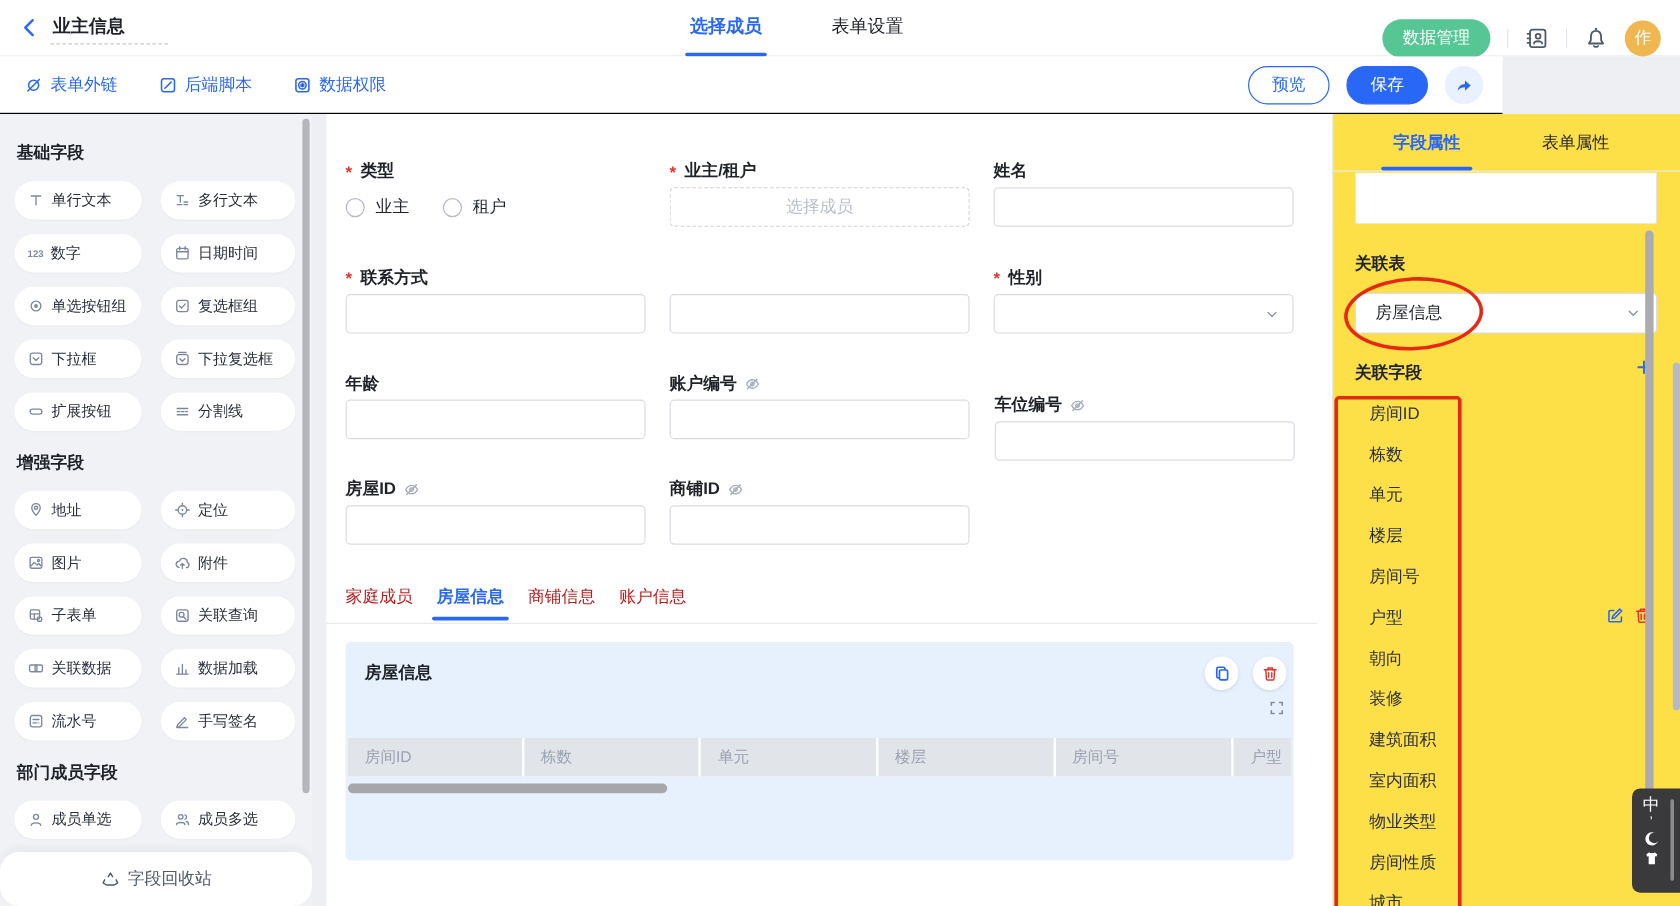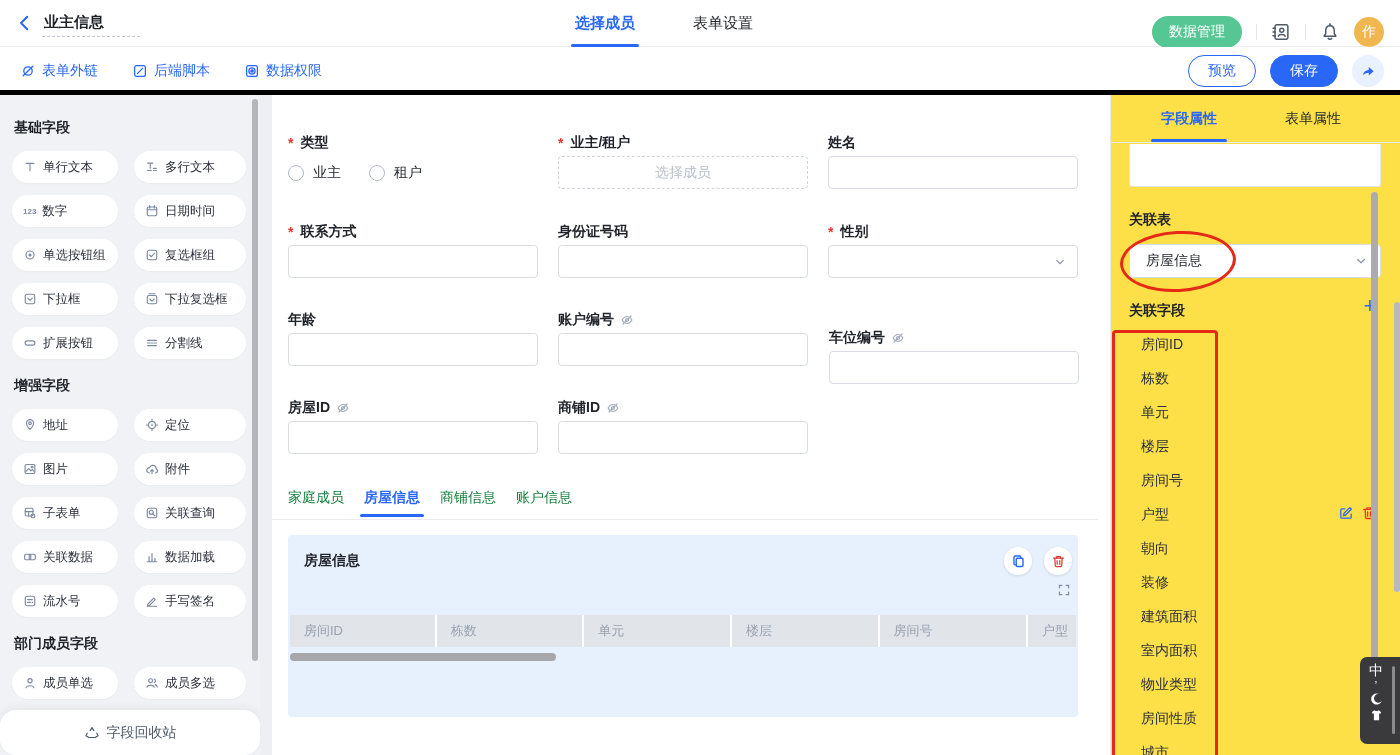--- a/index.html
+++ b/index.html
@@ -19,21 +19,21 @@
   .ctab.active { color:#2968f6; font-weight:600; }
   .ctab.active::after { content:""; position:absolute; left:-4px; right:-4px; bottom:0; height:3px; background:#2968f6; border-radius:2px; }
   #topbar-right { position:absolute; right:16px; top:0; height:63px; display:flex; align-items:center; gap:14px; }
   #data-manage-btn { background:#56c794; color:#fff; border:none; font-size:14px; padding:7px 17px; border-radius:17px; cursor:pointer; font-family:inherit; }
   .vdiv { width:1px; height:16px; background:#e3e5ea; }
   .top-ico { color:#4e5969; cursor:pointer; }
   .top-ico svg { width:20px; height:20px; }
   #avatar { width:30px; height:30px; border-radius:50%; background:#f0b64f; color:#fff; font-size:14px; display:flex; align-items:center; justify-content:center; cursor:pointer; }
 
   
-  #toolbar { position:absolute; left:0; top:47px; width:1400px; height:48px; background:#fff; border-bottom:5px solid #000000; z-index:5; }
+  #toolbar { position:absolute; left:0; top:47px; width:1252px; height:48px; background:#fff; border-bottom:1px solid #000000; z-index:5; }
   #toolbar-links { position:absolute; left:20px; top:0; height:48px; display:flex; gap:34px; align-items:center; }
   .tlink { color:#2968f6; font-size:14px; display:flex; align-items:center; gap:6px; cursor:pointer; }
   #toolbar-right { position:absolute; right:16px; top:0; height:48px; display:flex; align-items:center; gap:14px; }
   #preview-btn { background:#fff; border:1px solid #2968f6; color:#2968f6; font-size:14px; padding:6px 19px; border-radius:17px; cursor:pointer; font-family:inherit; }
   #save-btn { background:#2968f6; border:1px solid #2968f6; color:#fff; font-size:14px; padding:6px 19px; border-radius:17px; cursor:pointer; font-family:inherit; }
   #share-btn { width:32px; height:32px; border-radius:50%; background:#e9f0fe; border:none; color:#2968f6; display:flex; align-items:center; justify-content:center; cursor:pointer; }
   #share-btn svg { width:16px; height:16px; }
 
   
   #sidebar { position:absolute; left:0; top:95px; width:260px; height:660px; background:#f0f2f5; overflow:hidden; }
@@ -56,21 +56,21 @@
   .f-label .eye svg { width:14px; height:14px; }
   .f-input { position:absolute; left:0; top:23px; width:250px; height:33px; background:#fff; border:1px solid #d9dce3; border-radius:4px; }
   .f-input.dashed { border-style:dashed; border-color:#cfd3db; display:flex; align-items:center; justify-content:center; color:#b9bfc9; font-size:14px; }
   .f-input.select { display:flex; align-items:center; justify-content:flex-end; padding-right:10px; color:#8f97a6; }
   .f-input.select svg { width:14px; height:14px; }
   .radio-row { position:absolute; left:0; top:31px; display:flex; gap:28px; }
   .radio-opt { display:flex; align-items:center; gap:9px; font-size:14px; color:#1f2329; cursor:pointer; }
   .radio-circ { width:16px; height:16px; border:1px solid #b6bac6; border-radius:50%; background:#fff; }
 
   #sub-tabs { position:absolute; left:16px; top:394px; display:flex; gap:20px; }
-  .stab { font-size:14px; color:#15803d; padding-bottom:10px; position:relative; cursor:pointer; }
+  .stab { font-size:14px; color:#b91c1c; padding-bottom:10px; position:relative; cursor:pointer; }
   .stab.active { color:#2968f6; font-weight:600; }
   .stab.active::after { content:""; position:absolute; left:-4px; right:-4px; bottom:0; height:3px; background:#2968f6; border-radius:2px; }
   #sub-tabs-divider { position:absolute; left:0; top:424px; width:826px; height:1px; background:#e8eaee; }
 
   #subtable-panel { position:absolute; left:16px; top:440px; width:790px; height:182px; background:#e7f0fd; border-radius:4px; }
   #subtable-title { position:absolute; left:16px; top:17px; font-size:14px; font-weight:700; }
   .panel-act { position:absolute; top:12px; width:28px; height:28px; border-radius:50%; background:#fff; border:none; display:flex; align-items:center; justify-content:center; box-shadow:0 1px 3px rgba(31,35,41,.12); cursor:pointer; }
   #copy-btn { left:716px; color:#2968f6; }
   #delete-btn { left:756px; color:#e0372e; }
   .panel-act svg { width:15px; height:15px; }
@@ -453,23 +453,20 @@
           <div class="f-input"></div>
         </div>
         <div class="field" style="left: 16px; top: 127px; height: 56px;">
           <div class="f-label">
             <span class="req">*</span>
             <span>联系方式</span>
           </div>
           <div class="f-input"></div>
         </div>
         <div class="field" style="left: 286px; top: 127px; height: 56px;">
-          <div class="f-label">
-            <span>身份证号码</span>
-          </div>
           <div class="f-input"></div>
         </div>
         <div class="field" style="left: 556px; top: 127px; height: 56px;">
           <div class="f-label">
             <span class="req">*</span>
             <span>性别</span>
           </div>
           <div class="f-input select">
             <svg viewBox="0 0 16 16" fill="none" stroke="currentColor" stroke-width="1.3" stroke-linecap="round" stroke-linejoin="round">
               <path d="M4.2 6.2 8 10l3.8-3.8"></path>

